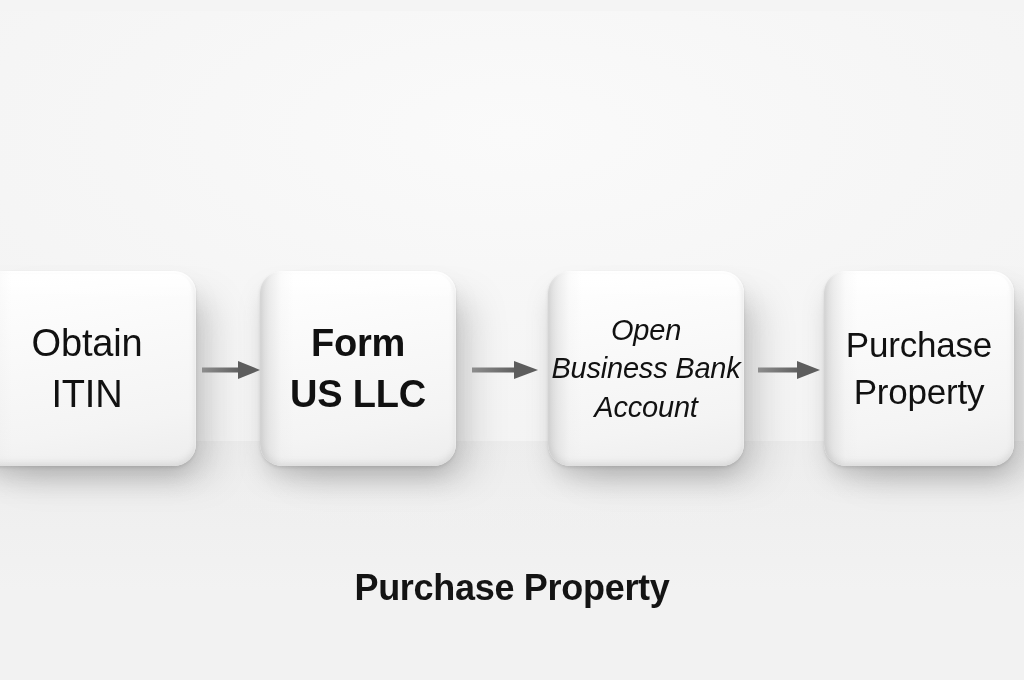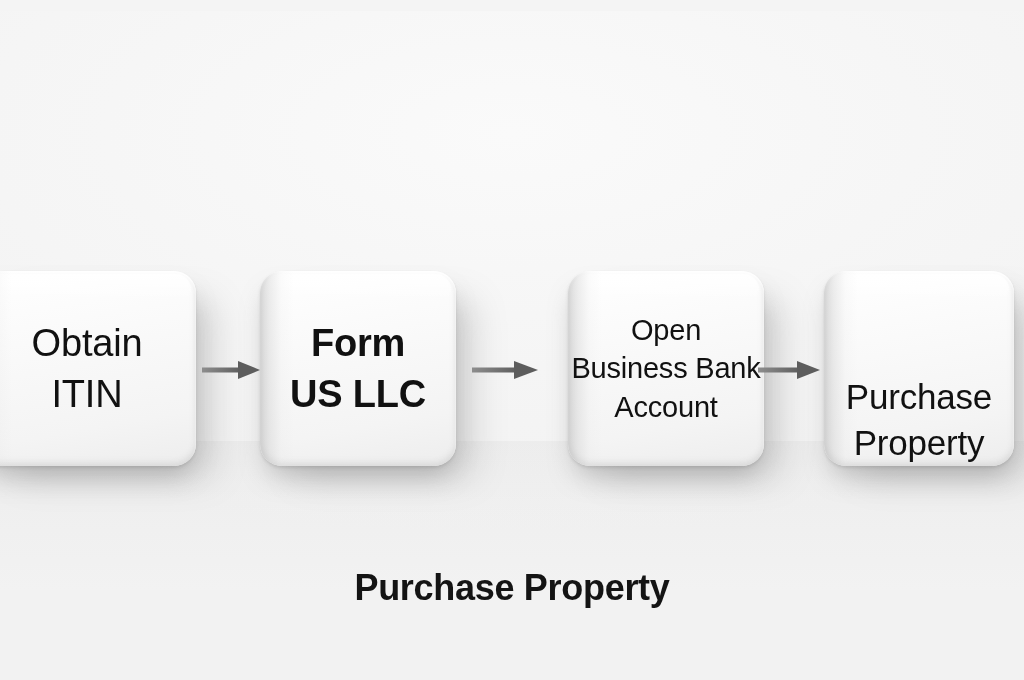--- a/index.html
+++ b/index.html
@@ -100,22 +100,22 @@
     line-height: 1.32;
     letter-spacing: -0.2px;
     white-space: pre-line;
     font-weight: 400;
     user-select: none;
   }
 
   
   #node-1 { left: -22px;  width: 218px; }
   #node-2 { left: 260px;  width: 196px; }
-  #node-3 { left: 568px;  width: 196px; }
-  #node-4 { left: 824px;  width: 190px; align-items: flex-end; }
+  #node-3 { left: 548px;  width: 196px; font-style: italic; }
+  #node-4 { left: 824px;  width: 190px; }
 
   #node-1 .node-label { font-size: 38px; }
   #node-2 .node-label { font-size: 38px; font-weight: bold; }
   #node-3 .node-label { font-size: 29px; width: 230px; }
   #node-4 .node-label { font-size: 35px; }
 
   
   .arrow {
     position: absolute;
     top: 344px;

